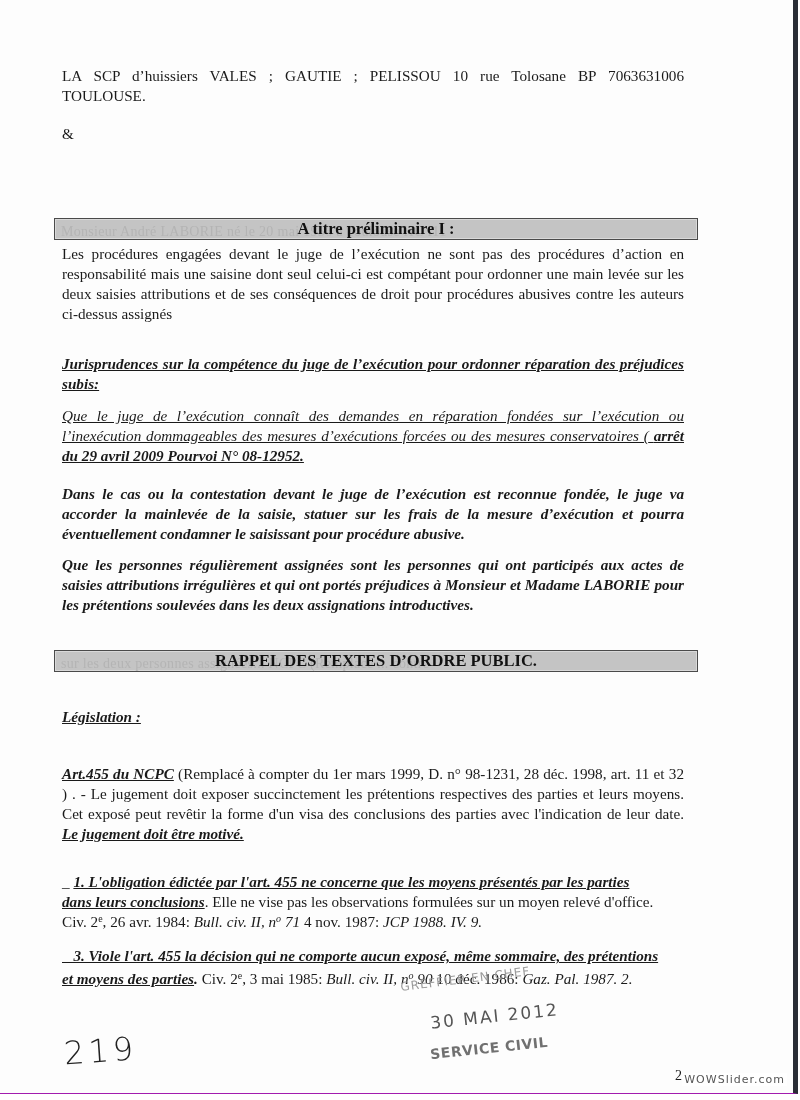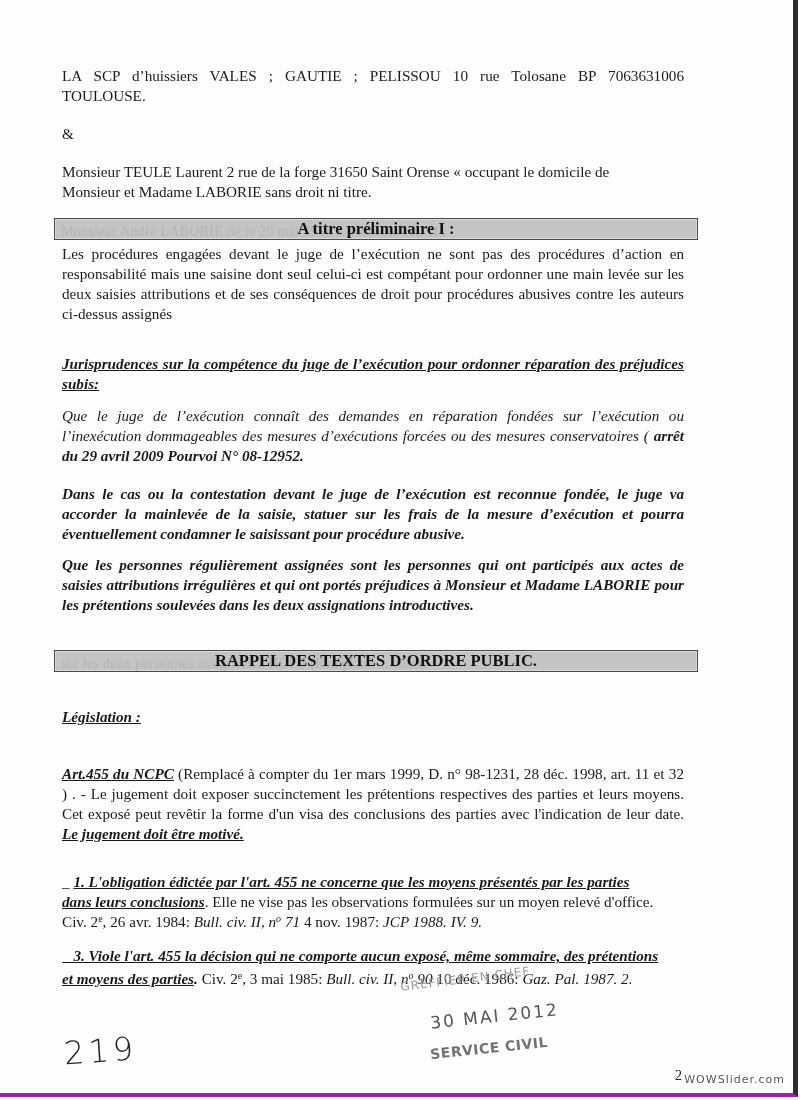--- a/index.html
+++ b/index.html
@@ -6,21 +6,21 @@
   body {
     width: 800px; height: 1100px; position: relative; overflow: hidden;
     background: #ffffff;
     font-family: "Liberation Serif", serif;
     color: #1a1a1a;
   }
   .page {
     position: absolute; left: 0; top: 0; width: 793px; height: 1093px;
     background: #fdfdfd;
     border-right: 5px solid #2a2d36;
-    border-bottom: 4px solid #a21caf;
+    border-bottom: 1px solid #a21caf;
   }
   .txt { position: absolute; left: 62px; width: 622px; font-size: 15.2px; line-height: 20px; }
   .just { text-align: justify; text-align-last: left; }
   .just-full { text-align: justify; text-align-last: justify; }
   .bi { font-weight: bold; font-style: italic; }
   .u { text-decoration: underline; font-style: italic; }
   .b { font-weight: bold; }
   .i { font-style: italic; }
   .banner {
     position: absolute; left: 54px; width: 642px; height: 20px;
@@ -46,35 +46,31 @@
 </head>
 <body>
 
 <div class="page">
 
   <div class="txt" style="top:66px;">
     <div class="just-full">LA SCP d’huissiers  VALES ; GAUTIE ; PELISSOU 10 rue Tolosane BP 7063631006</div>
     <div>TOULOUSE.</div>
   </div>
   <div class="txt" style="top:124px;">&amp;</div>
-  <div class="txt" style="top:162px;">
-    <div>Monsieur  TEULE Laurent 2 rue de la forge 31650 Saint Orense «  occupant le domicile de</div>
-    <div>Monsieur et Madame LABORIE sans droit ni titre.</div>
-  </div>
 
   <div class="banner" style="top:218px;">
     <span class="ghost">Monsieur André LABORIE né le 20 mai 1956 à Toulouse HC I11</span>
     <span class="t">A titre préliminaire I :</span>
   </div>
 
   <div class="txt just" style="top:244px;">Les procédures engagées devant le juge de l’exécution ne sont pas des procédures d’action en responsabilité mais une saisine dont seul celui-ci est compétant pour ordonner une main levée sur les deux saisies attributions et de ses conséquences de droit pour procédures abusives contre les auteurs ci-dessus assignés</div>
 
   <div class="txt just bi u" style="top:354px;">Jurisprudences sur la compétence du juge de l’exécution pour ordonner réparation des préjudices subis:</div>
 
-  <div class="txt just" style="top:406px;">
+  <div class="txt just" style="top:406px;text-decoration:underline;">
     <span class="i">Que le juge de l’exécution connaît des demandes en réparation fondées sur l’exécution ou l’inexécution dommageables des mesures d’exécutions forcées ou des mesures conservatoires (</span>
     <span class="bi">arrêt du 29 avril 2009 Pourvoi N° 08-12952.</span>
   </div>
 
   <div class="txt just bi" style="top:484px;">Dans le cas ou la contestation devant le juge de l’exécution est reconnue fondée, le juge va accorder la mainlevée de la saisie, statuer sur les frais de la mesure d’exécution et pourra éventuellement condamner le saisissant pour procédure abusive.</div>
 
   <div class="txt just bi" style="top:555px;">Que les personnes régulièrement assignées sont les personnes qui ont participés aux actes de saisies attributions irrégulières et qui ont portés préjudices à Monsieur et Madame LABORIE pour les prétentions soulevées dans les deux assignations introductives.</div>
 
   <div class="banner" style="top:650px; left:54px; width:642px;">
     <span class="ghost">sur les deux personnes assignées...                              NCPC   (Remplacé  ... contre</span>

